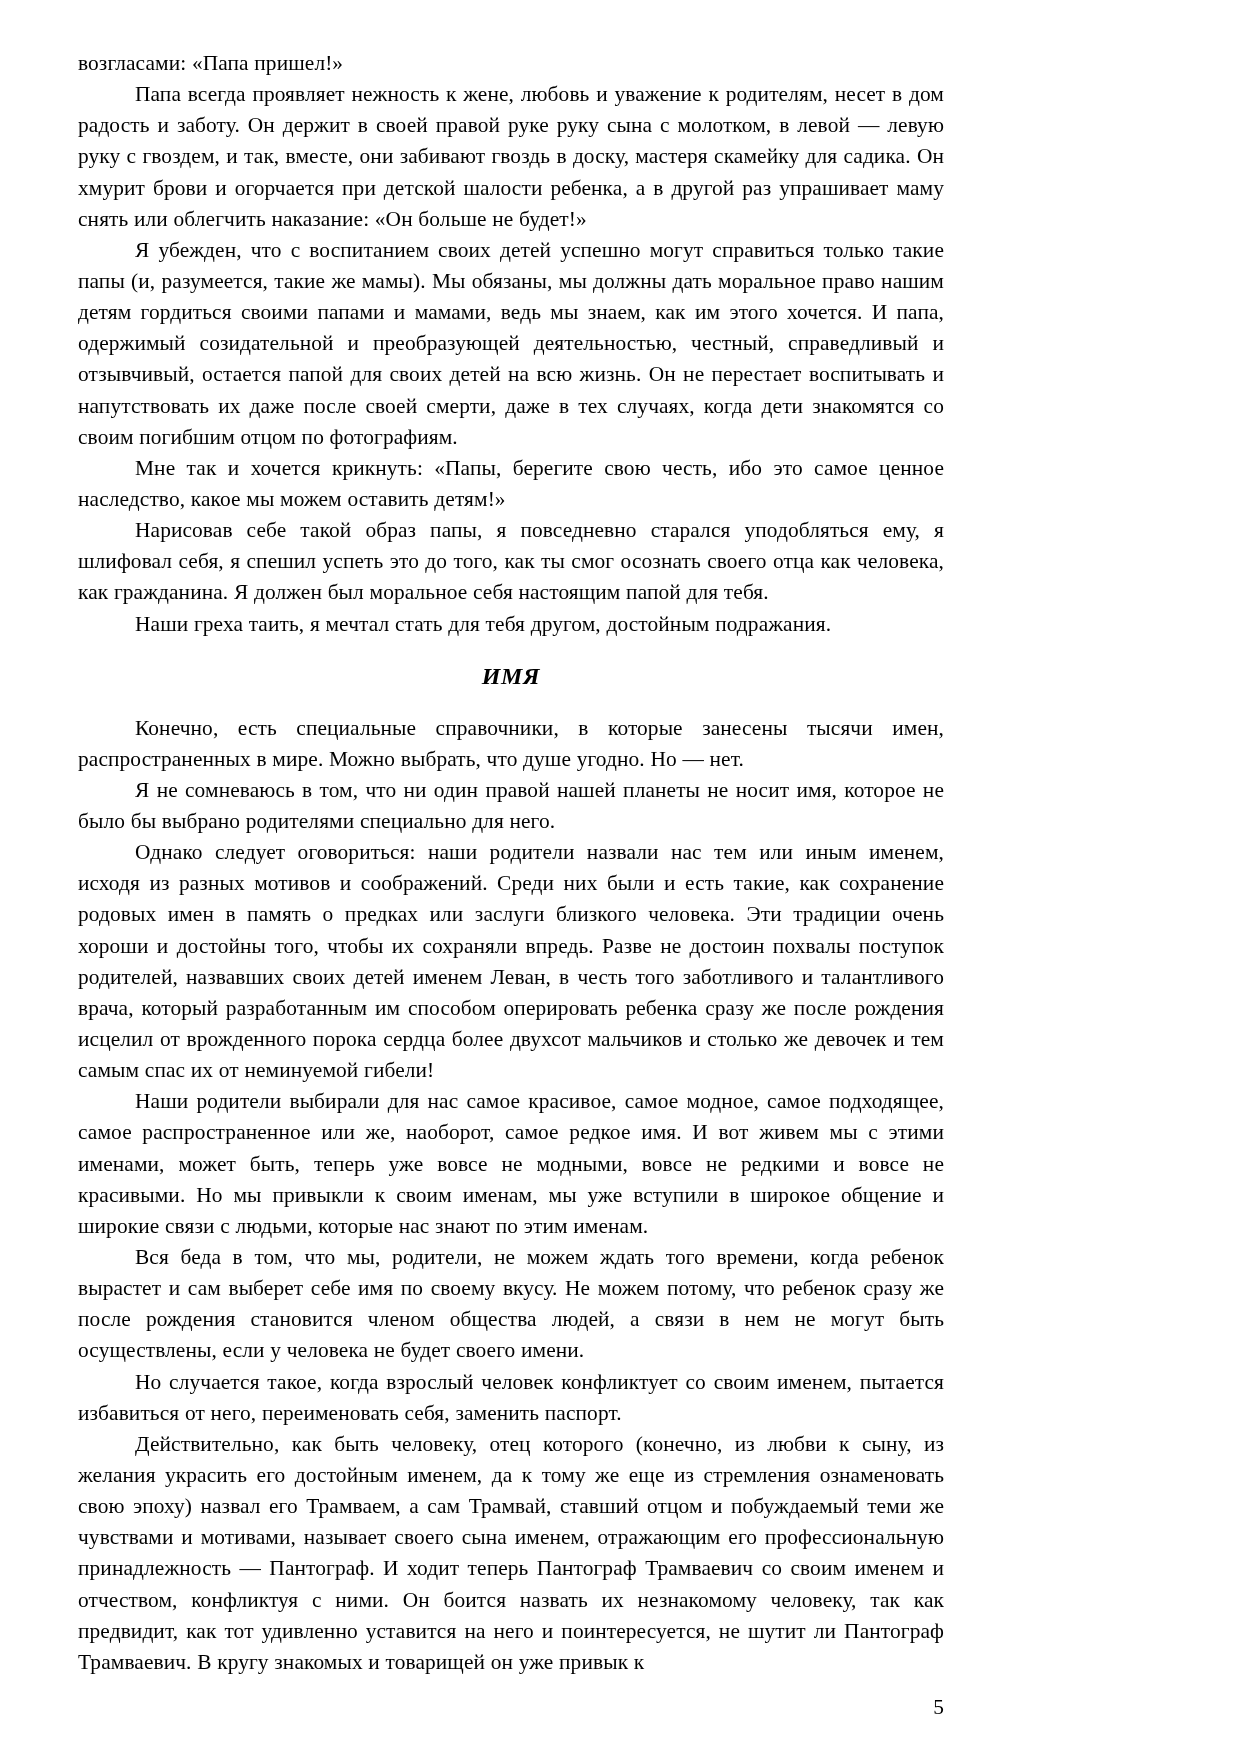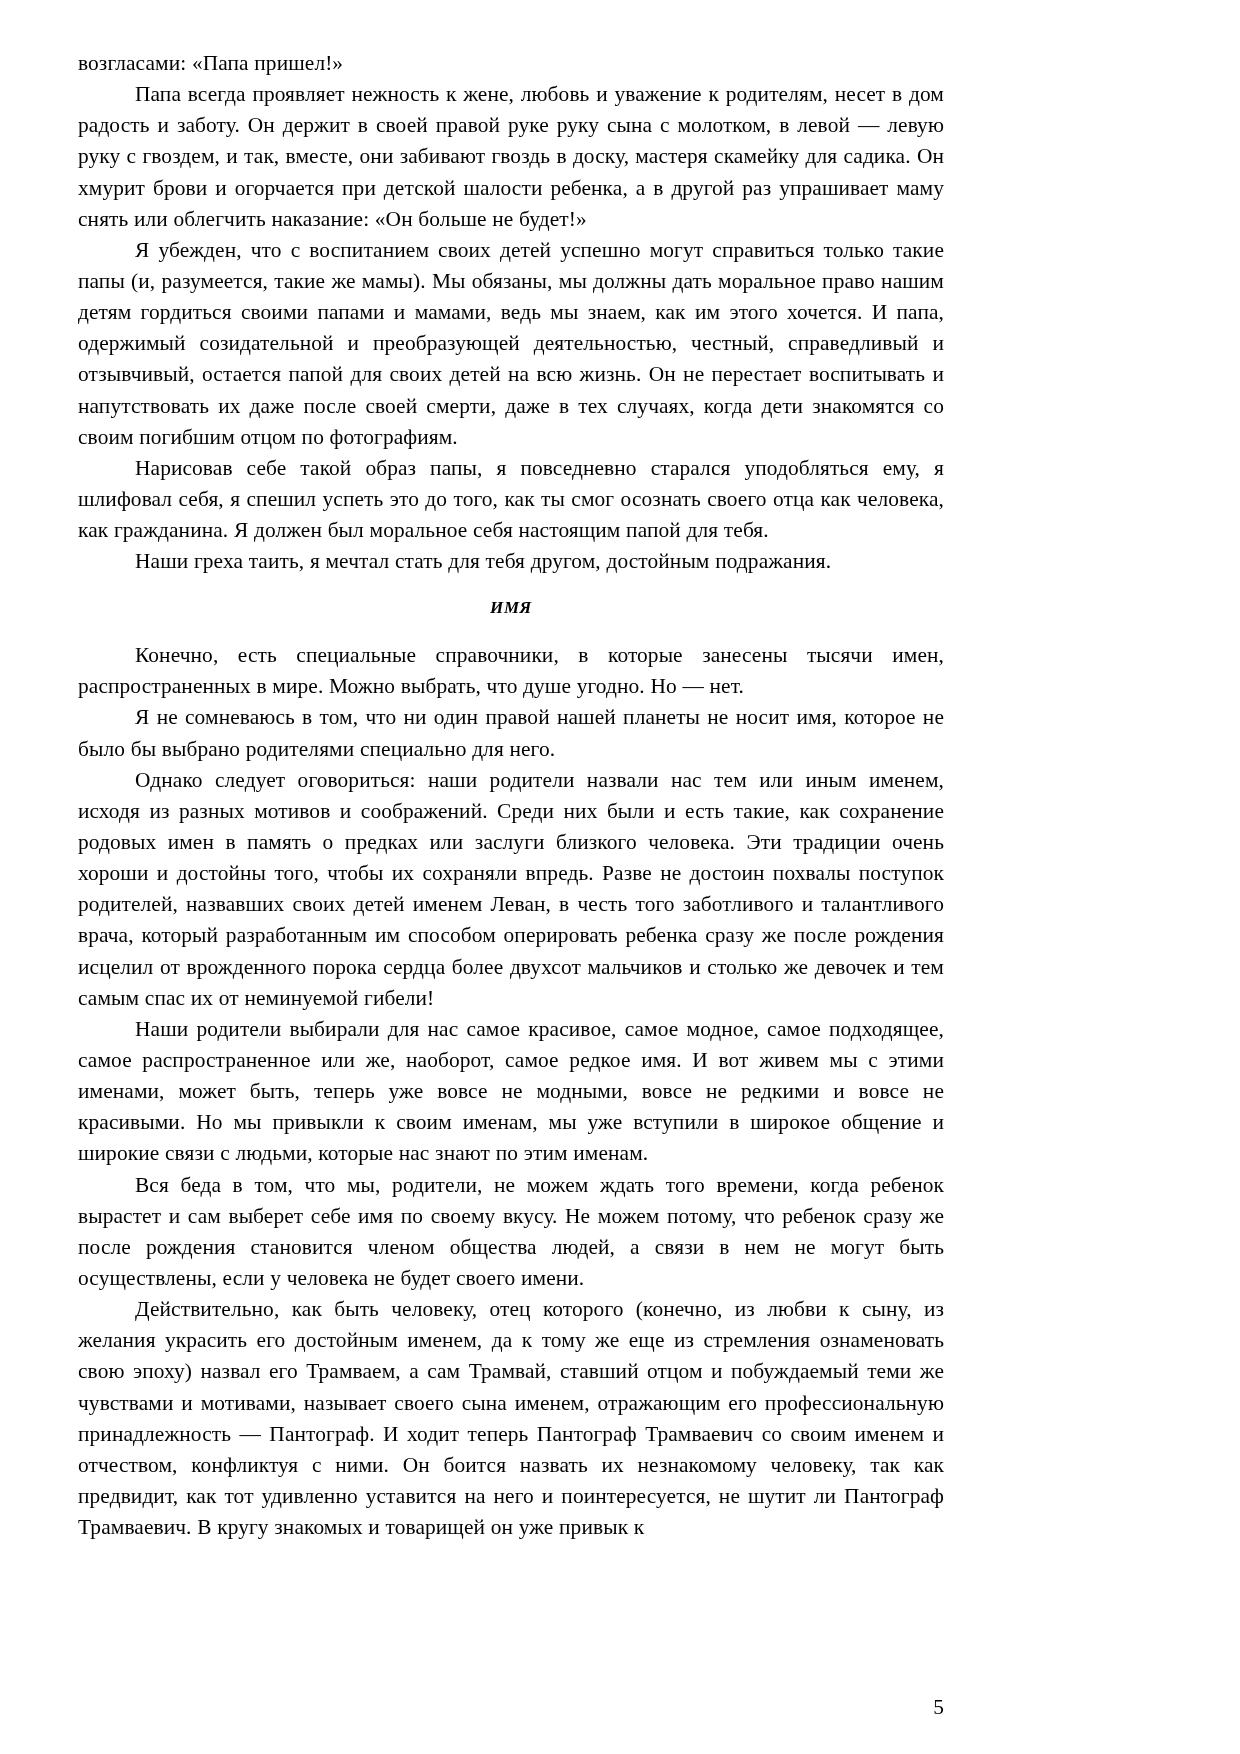--- a/index.html
+++ b/index.html
@@ -32,21 +32,21 @@
     margin: 0;
     text-indent: 57px;
   }
   .body-text p.no-indent {
     text-indent: 0;
   }
   .section-heading {
     text-align: center;
     font-weight: bold;
     font-style: italic;
-    font-size: 17px;
+    font-size: 24px;
     line-height: 1.455;
     margin: 19px 0 19px 0;
     letter-spacing: 0.6px;
   }
   .page-number {
     position: absolute;
     right: 78px;
     bottom: 36px;
     font-size: 21.4px;
     line-height: 1;
@@ -61,39 +61,41 @@
 <div class="page">
 
   <div class="body-text">
 
     <p class="no-indent">возгласами: «Папа пришел!»</p>
 
     <p>Папа всегда проявляет нежность к жене, любовь и уважение к родителям, несет в дом радость и заботу. Он держит в своей правой руке руку сына с молотком, в левой — левую руку с гвоздем, и так, вместе, они забивают гвоздь в доску, мастеря скамейку для садика. Он хмурит брови и огорчается при детской шалости ребенка, а в другой раз упрашивает маму снять или облегчить наказание: «Он больше не будет!»</p>
 
     <p>Я убежден, что с воспитанием своих детей успешно могут справиться только такие папы (и, разумеется, такие же мамы). Мы обязаны, мы должны дать моральное право нашим детям гордиться своими папами и мамами, ведь мы знаем, как им этого хочется. И папа, одержимый созидательной и преобразующей деятельностью, честный, справедливый и отзывчивый, остается папой для своих детей на всю жизнь. Он не перестает воспитывать и напутствовать их даже после своей смерти, даже в тех случаях, когда дети знакомятся со своим погибшим отцом по фотографиям.</p>
 
+    <p>Мне так и хочется крикнуть: «Папы, берегите свою честь, ибо это самое ценное наследство, какое мы можем оставить детям!»</p>
 
     <p>Нарисовав себе такой образ папы, я повседневно старался уподобляться ему, я шлифовал себя, я спешил успеть это до того, как ты смог осознать своего отца как человека, как гражданина. Я должен был моральное себя настоящим папой для тебя.</p>
 
     <p>Наши греха таить, я мечтал стать для тебя другом, достойным подражания.</p>
 
     <div class="section-heading">ИМЯ</div>
 
 
     <p>Конечно, есть специальные справочники, в которые занесены тысячи имен, распространенных в мире. Можно выбрать, что душе угодно. Но — нет.</p>
 
     <p>Я не сомневаюсь в том, что ни один правой нашей планеты не носит имя, которое не было бы выбрано родителями специально для него.</p>
 
     <p>Однако следует оговориться: наши родители назвали нас тем или иным именем, исходя из разных мотивов и соображений. Среди них были и есть такие, как сохранение родовых имен в память о предках или заслуги близкого человека. Эти традиции очень хороши и достойны того, чтобы их сохраняли впредь. Разве не достоин похвалы поступок родителей, назвавших своих детей именем Леван, в честь того заботливого и талантливого врача, который разработанным им способом оперировать ребенка сразу же после рождения исцелил от врожденного порока сердца более двухсот мальчиков и столько же девочек и тем самым спас их от неминуемой гибели!</p>
 
     <p>Наши родители выбирали для нас самое красивое, самое модное, самое подходящее, самое распространенное или же, наоборот, самое редкое имя. И вот живем мы с этими именами, может быть, теперь уже вовсе не модными, вовсе не редкими и вовсе не красивыми. Но мы привыкли к своим именам, мы уже вступили в широкое общение и широкие связи с людьми, которые нас знают по этим именам.</p>
 
 
     <p>Вся беда в том, что мы, родители, не можем ждать того времени, когда ребенок вырастет и сам выберет себе имя по своему вкусу. Не можем потому, что ребенок сразу же после рождения становится членом общества людей, а связи в нем не могут быть осуществлены, если у человека не будет своего имени.</p>
 
+    <p>Но случается такое, когда взрослый человек конфликтует со своим именем, пытается избавиться от него, переименовать себя, заменить паспорт.</p>
 
     <p class="last-line-stretch">Действительно, как быть человеку, отец которого (конечно, из любви к сыну, из желания украсить его достойным именем, да к тому же еще из стремления ознаменовать свою эпоху) назвал его Трамваем, а сам Трамвай, ставший отцом и побуждаемый теми же чувствами и мотивами, называет своего сына именем, отражающим его профессиональную принадлежность — Пантограф. И ходит теперь Пантограф Трамваевич со своим именем и отчеством, конфликтуя с ними. Он боится назвать их незнакомому человеку, так как предвидит, как тот удивленно уставится на него и поинтересуется, не шутит ли Пантограф Трамваевич. В кругу знакомых и товарищей он уже привык к</p>
 
   </div>
 
   <div class="page-number">5</div>
 
 </div>
 
 </body></html>

